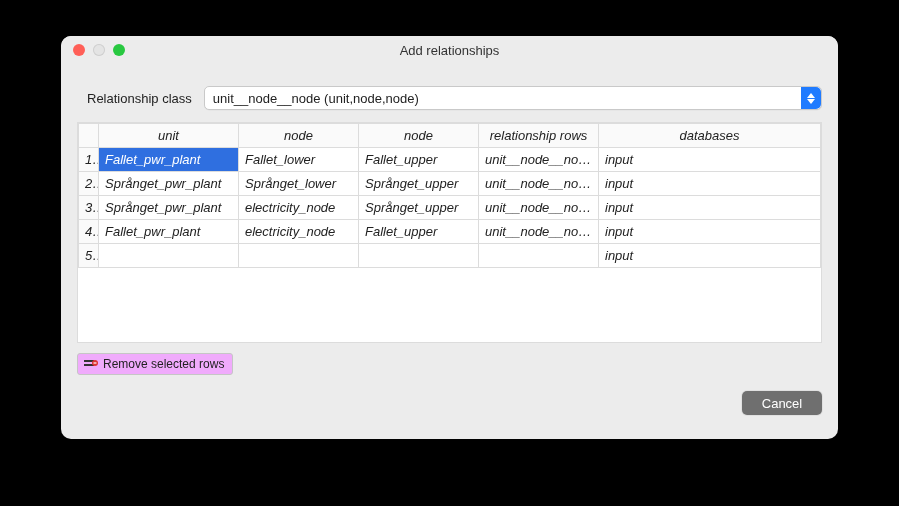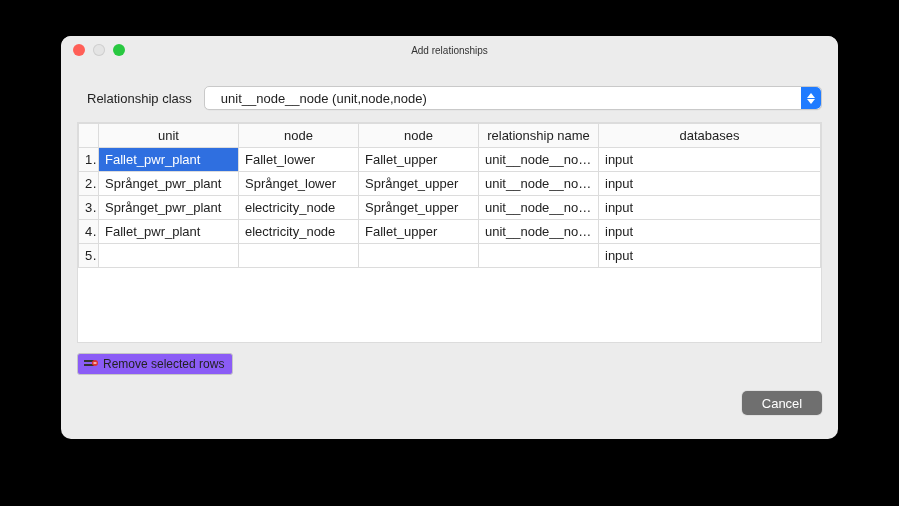--- a/index.html
+++ b/index.html
@@ -60,21 +60,21 @@
     width: 12px; height: 12px;
     border-radius: 50%;
   }
   .tl.red { background: var(--red); }
   .tl.yellow { background: var(--inactive); box-shadow: inset 0 0 0 1px #cfcfcf; }
   .tl.green { background: var(--green); }
   .title {
     position: absolute;
     left: 0; right: 0;
     text-align: center;
-    font-size: 10px;
+    font-size: 13px;
     color: #333;
     pointer-events: none;
   }
   .content {
     flex: 1 1 auto;
     padding: 16px 16px 12px 16px;
     display: flex;
     flex-direction: column;
     justify-content: center;
   }
@@ -92,21 +92,21 @@
   }
   .combo {
     flex: 1 1 auto;
     height: 22px;
     background: #fff;
     border: 1px solid #c9c9c9;
     border-radius: 5px;
     display: flex;
     align-items: center;
     position: relative;
-    padding-left: 16px;
+    padding-left: 8px;
     font-size: 13px;
     color: #222;
     box-shadow: 0 0.5px 0 rgba(0,0,0,0.05);
   }
   .combo .arrowbox {
     position: absolute;
     right: 0; top: 0; bottom: 0;
     width: 20px;
     background: var(--dropdown-arrow-bg);
     border-top-right-radius: 5px;
@@ -122,20 +122,21 @@
   .table-wrap {
     flex: 1 1 auto;
     border: 1px solid var(--table-border);
     background: #fff;
     overflow: hidden;
   }
   table {
     border-collapse: collapse;
     width: 100%;
     table-layout: fixed;
+    font-style: italic;
   }
   th, td {
     border: 1px solid var(--table-border);
     padding: 4px 6px;
     font-size: 13px;
     height: 22px;
     box-sizing: border-box;
     white-space: nowrap;
     overflow: hidden;
     text-overflow: ellipsis;
@@ -161,21 +162,21 @@
     height: 60px;
   }
 
   .below-table {
     margin-top: 10px;
     display: flex;
     align-items: center;
   }
   .remove-btn {
     border: 1px solid #c6c6c6;
-    background: #8b5cf6;
+    background: #f0abfc;
     border-radius: 3px;
     padding: 3px 8px 3px 6px;
     font-size: 12px;
     color: #222;
     display: inline-flex;
     align-items: center;
     gap: 5px;
     cursor: default;
   }
   .remove-btn .icon svg { display: block; }
@@ -241,21 +242,21 @@
           <col style="width:120px">
           <col style="width:120px">
           <col>
         </colgroup>
         <thead>
           <tr>
             <th class="rowhdr"></th>
             <th>unit</th>
             <th>node</th>
             <th>node</th>
-            <th>relationship name</th>
+            <th>relationship rows</th>
             <th>databases</th>
           </tr>
         </thead>
         <tbody id="tbody">
         <tr>
               <td class="rowhdr">1</td>
               <td class="sel">Fallet_pwr_plant</td>
               <td>Fallet_lower</td>
               <td>Fallet_upper</td>
               <td>unit__node__nod…</td>

